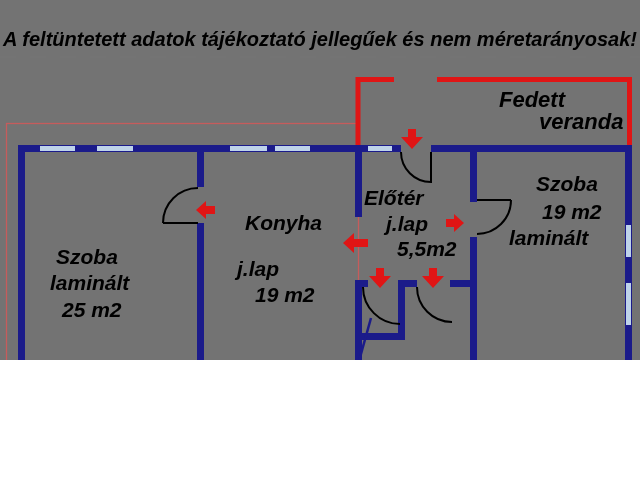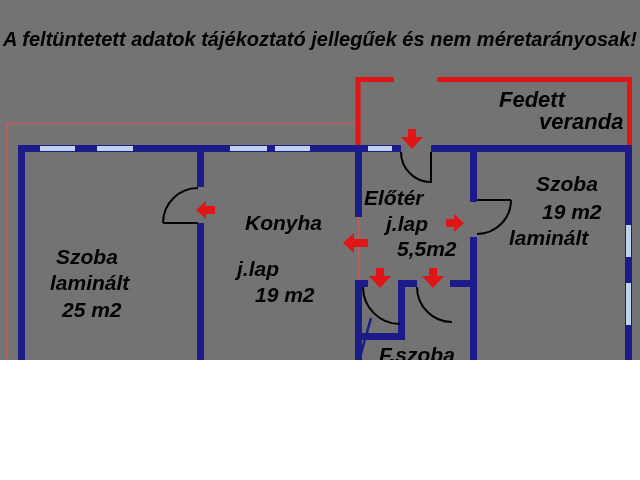--- a/index.html
+++ b/index.html
@@ -93,17 +93,16 @@
   <div class="lbl" style="left:255px;top:284px;">19 m2</div>
 
   <div class="lbl" style="left:364px;top:187px;">Előtér</div>
   <div class="lbl" style="left:386px;top:213px;">j.lap</div>
   <div class="lbl" style="left:381px;top:238px;margin-left:16px;">5,5m2</div>
 
   <div class="lbl" style="left:536px;top:173px;">Szoba</div>
   <div class="lbl" style="left:542px;top:201px;">19 m2</div>
   <div class="lbl" style="left:509px;top:227px;">laminált</div>
 
-  <div class="lbl" style="left:379px;top:344px;">F.szoba</div>
   <div class="lbl" style="left:365px;top:367px;">7 m2</div>
 
 
 </div>
 
 </body></html>

